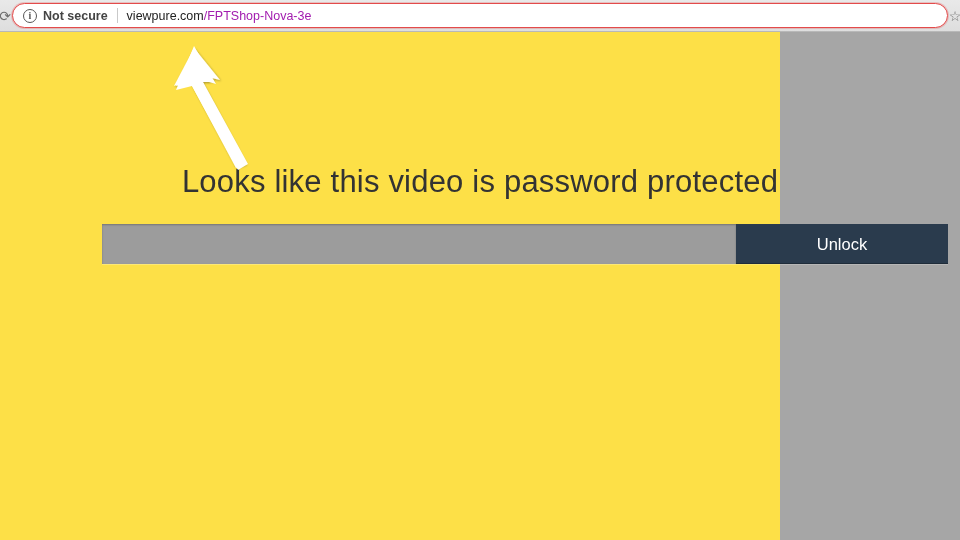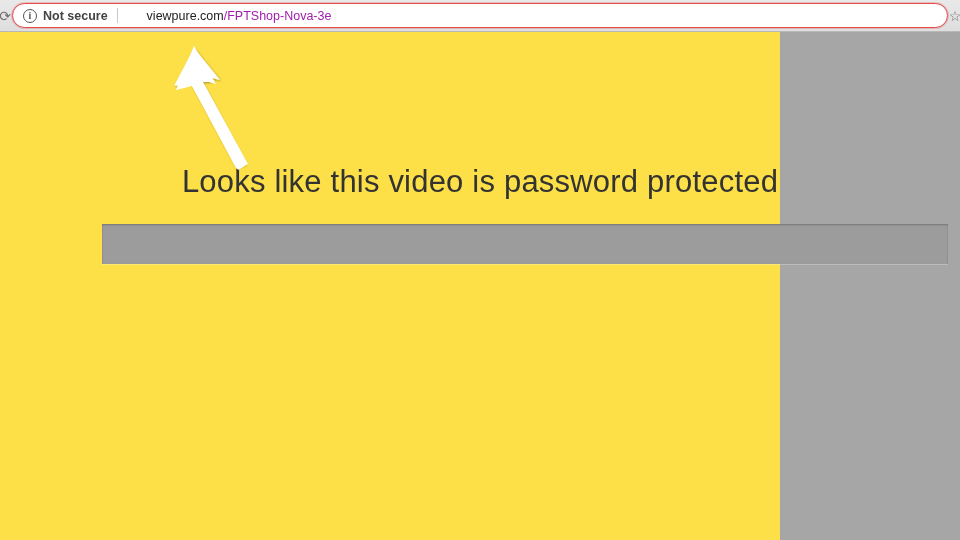--- a/index.html
+++ b/index.html
@@ -36,21 +36,21 @@
       width:14px; height:14px; margin-right:6px;
       border:1px solid #555; border-radius:50%;
       display:flex; align-items:center; justify-content:center;
       font-size:10px; font-weight:bold; color:#555; line-height:1;
       font-family:Georgia,serif;
     }
     .omnibox .sec-label{ color:#444;font-weight:bold; }
     .omnibox .divider{
       width:1px; height:15px; background:#c9c9c9; margin:0 9px;
     }
-    .url-host{ color:#222;margin-left:20px; }
+    .url-host{ color:#222; }
     .url-path{ color:#a21caf; }
 
     
     .page {
       position:absolute; top:32px; left:0; width:780px; height:508px;
       background:#fde047;
     }
 
     .heading{
       position:absolute; top:132px; left:0; width:960px;
@@ -97,20 +97,21 @@
       <span class="url-path">/FPTShop-Nova-3e</span>
   </div>
 </div>
 
 <div class="page">
 
   <h1 class="heading">Looks like this video is password protected</h1>
 
   <div class="form-row">
     <input class="pw-input" type="password" value="" style="">
+    <button class="unlock-btn">Unlock</button>
   </div>
 
   <svg class="annotation-arrow" viewBox="0 0 120 130">
     <defs>
       <filter id="ds" x="-20%" y="-20%" width="140%" height="140%">
         <feDropShadow dx="1" dy="1" stdDeviation="1" flood-color="rgba(0,0,0,.35)"></feDropShadow>
       </filter>
     </defs>
     <g filter="url(#ds)">
       <polygon points="44,6 70,38 54,34 54,34" fill="#ffffff"></polygon>

